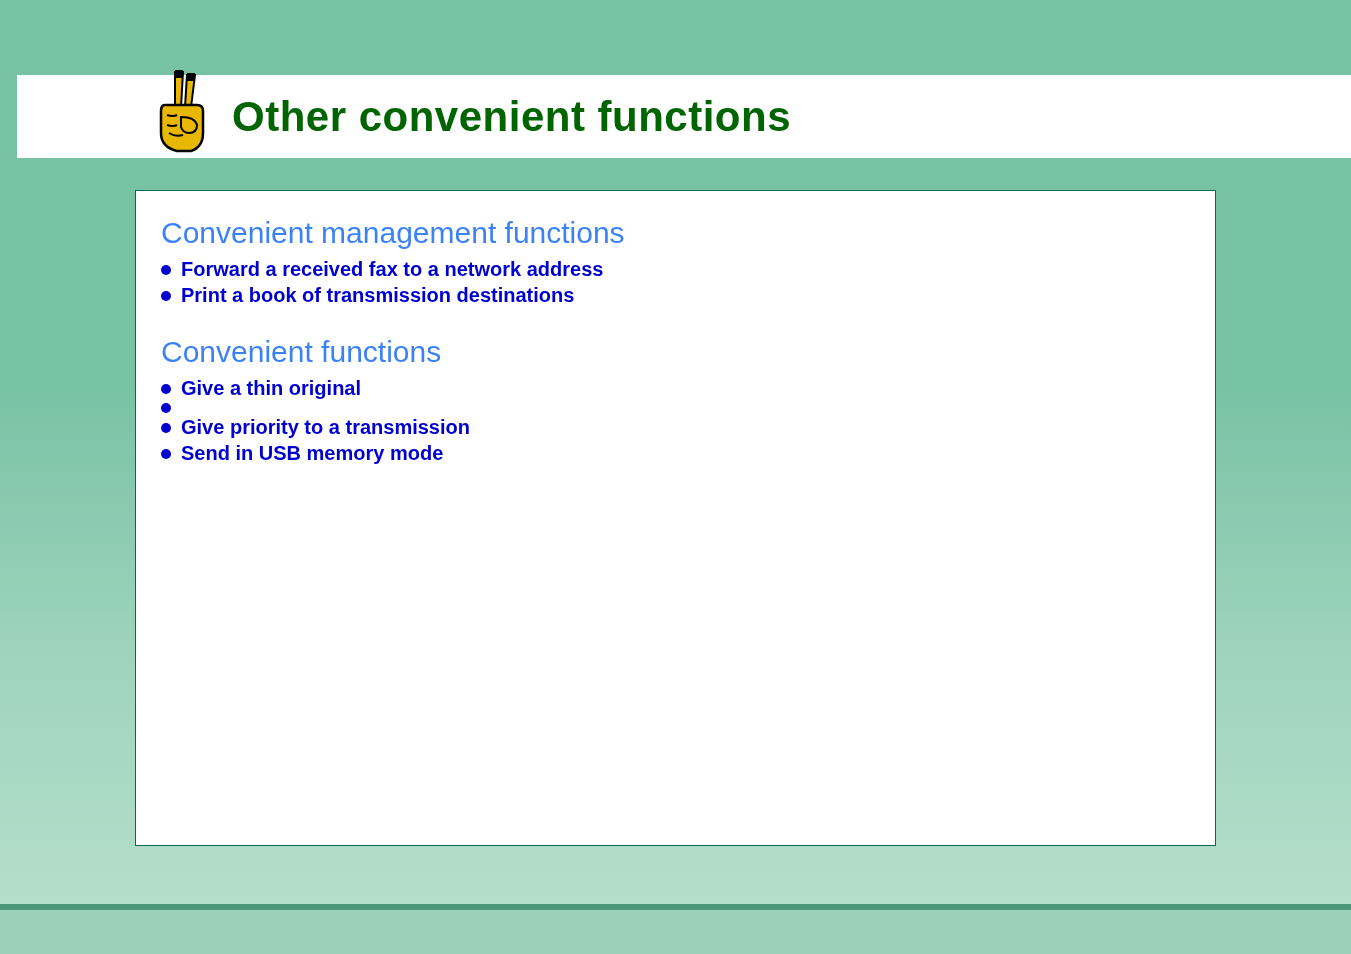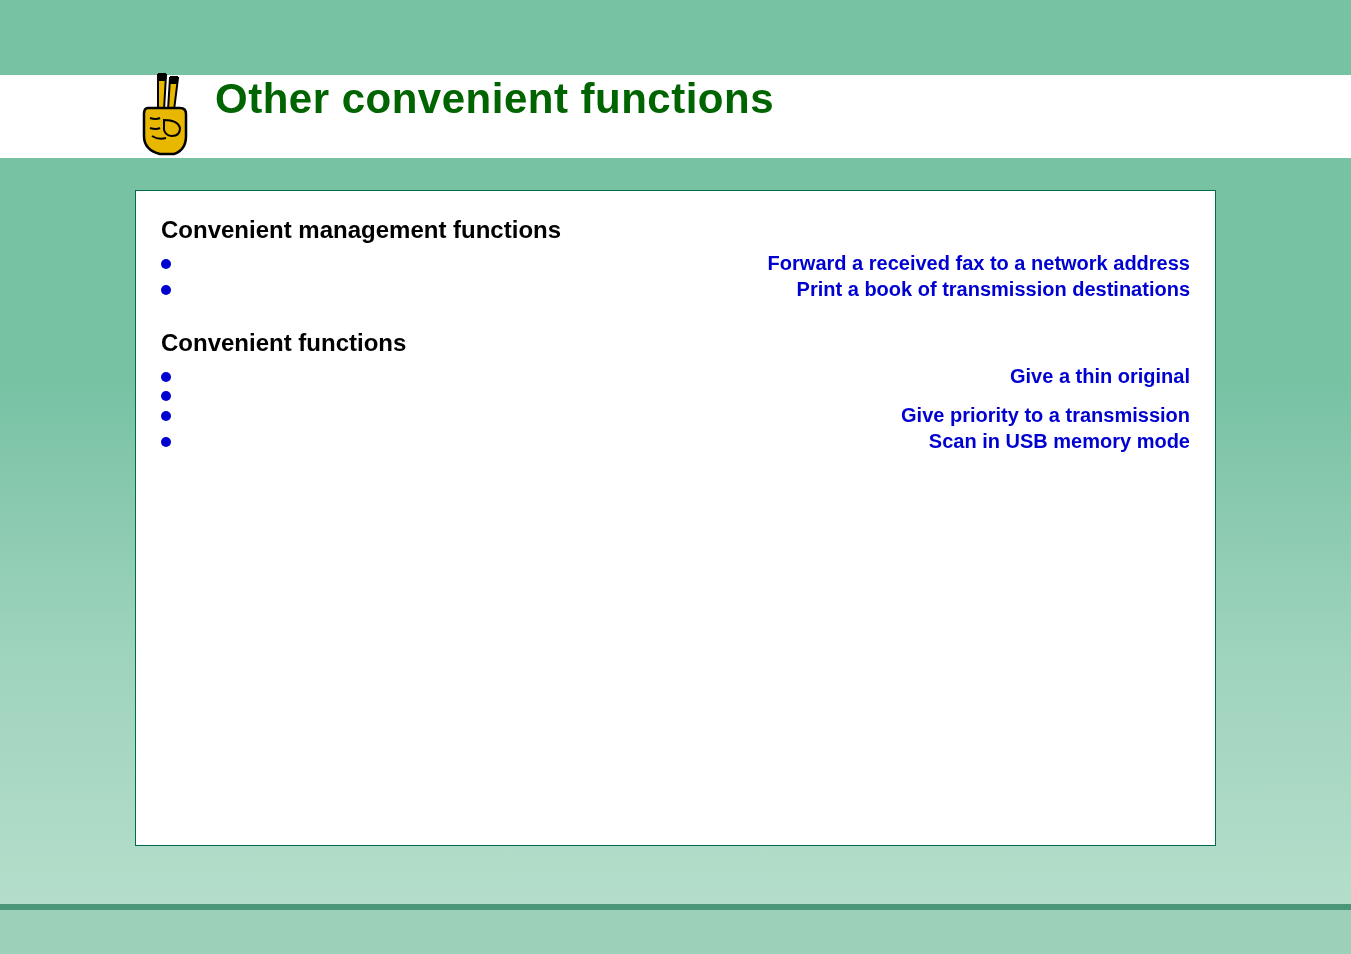--- a/index.html
+++ b/index.html
@@ -16,23 +16,24 @@
     overflow: hidden;
   }
   .top-bar {
     height: 75px;
     background: #78c2a4;
   }
   .title-band {
     background: white;
     height: 85px;
     display: flex;
-    align-items: flex-start;
+    align-items: center;
     padding-left: 130px;
     border-bottom: 2px solid #78c2a4;
+    margin-left: 17px;
   }
   .title-icon {
     width: 70px;
     height: 90px;
     margin-right: 15px;
     position: relative;
     top: -5px;
   }
   .page-title {
     color: #006400;
@@ -44,36 +45,35 @@
     position: absolute;
     top: 190px;
     left: 135px;
     right: 135px;
     bottom: 108px;
     background: white;
     border: 1px solid #006b4f;
     padding: 25px 25px;
   }
   .section-heading {
-    font-size: 24px;
-    font-weight: bold;
-    color: #000000;
+    font-size: 30px;
+    font-weight: normal;
+    color: #3b82f6;
     margin-bottom: 8px;
   }
   .section-heading.second {
     margin-top: 28px;
   }
   .link-list {
     list-style: none;
   }
   .link-list li {
     display: flex;
     align-items: center;
     margin-bottom: 3px;
-    justify-content: space-between;
   }
   .bullet {
     width: 10px;
     height: 10px;
     border-radius: 50%;
     background: #0000d0;
     margin-right: 10px;
     flex-shrink: 0;
   }
   .link-text {
@@ -146,21 +146,21 @@
     </li>
     <li>
       <span class="bullet"></span>
     </li>
     <li>
       <span class="bullet"></span>
       <span class="link-text">Give priority to a transmission</span>
     </li>
     <li>
       <span class="bullet"></span>
-      <span class="link-text">Scan in USB memory mode</span>
+      <span class="link-text">Send in USB memory mode</span>
     </li>
   </ul>
 </div>
 
 <div class="bottom-bar">
   <div class="bottom-dark"></div>
   <div class="bottom-light"></div>
 </div>
 
 </body></html>

